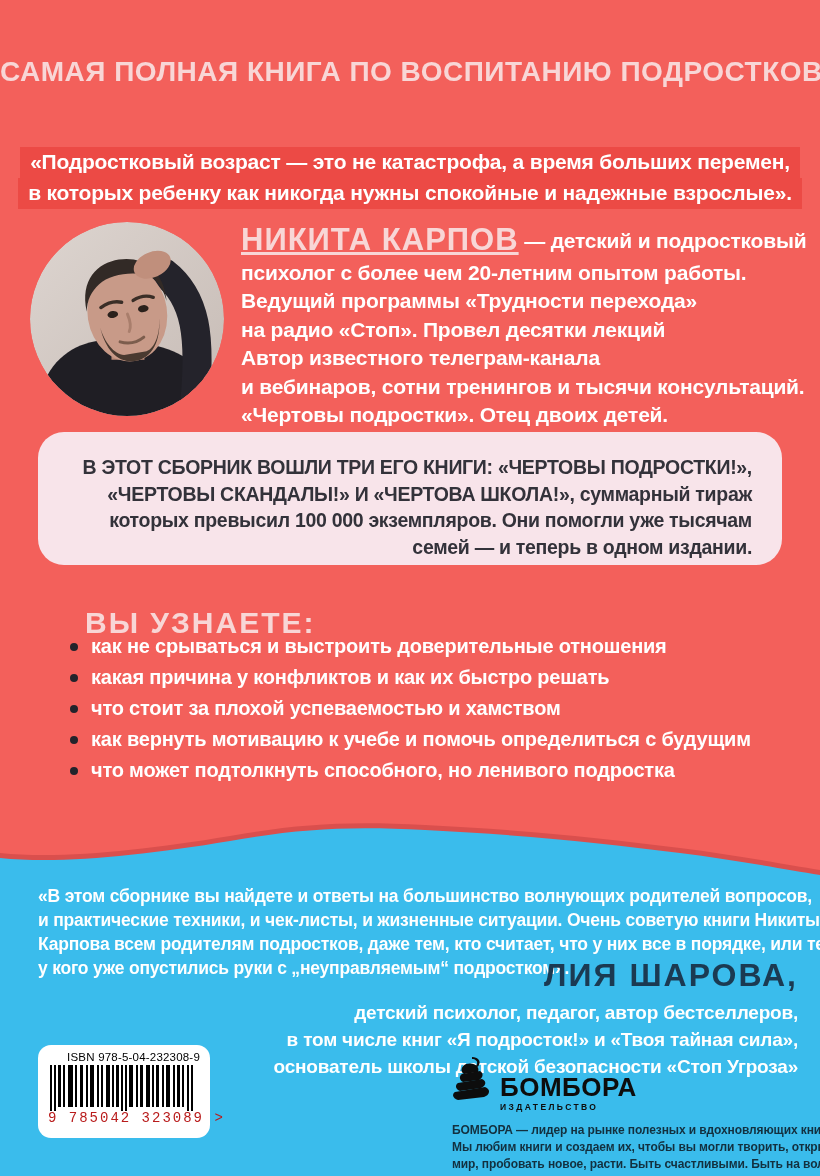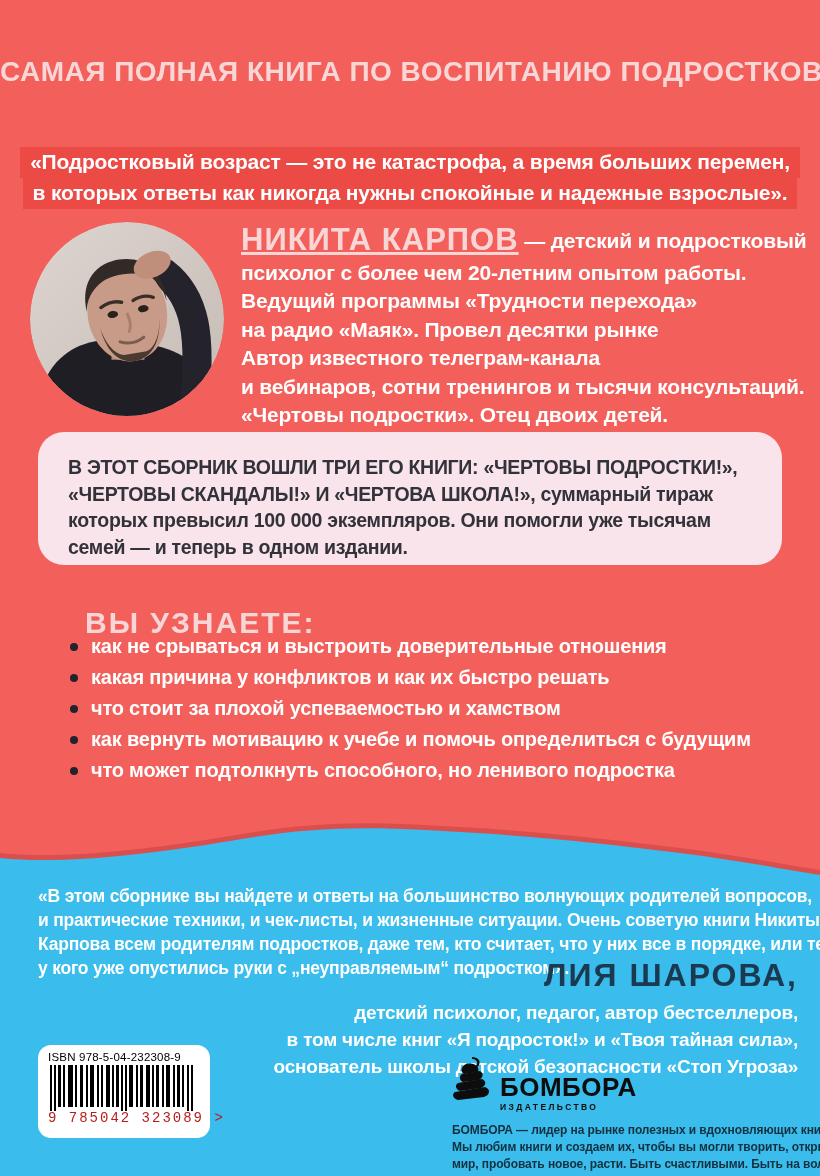--- a/index.html
+++ b/index.html
@@ -29,21 +29,21 @@
   .bio-name { color:#f8d6d6; font-weight:bold; font-size:31px; letter-spacing:1px; vertical-align:-2px;text-decoration:underline; }
   .bio-line1-rest { font-size:21px; font-weight:bold; }
   .bio-line { font-size:21px; font-weight:bold; line-height:28.5px; white-space:nowrap; letter-spacing:-.2px; }
   .bio-line1 { margin-bottom:3px; }
   
   .comp-box {
     position:absolute; left:38px; top:432px; width:744px; height:133px;
     background:#f8e4ea; border-radius:26px; padding:22px 30px;
     color:#33323a; font-weight:bold; font-size:19.5px; line-height:26.5px;
   }
-  .comp-box div { white-space:nowrap; letter-spacing:-.3px; }
+  .comp-box div { white-space:nowrap; letter-spacing:-.3px;text-align:right; }
   
   .learn-head {
     position:absolute; left:85px; top:590px; color:#f8d6d6;
     font-weight:bold; font-size:30px; letter-spacing:2px;margin-top:16px;
   }
   .learn-list { position:absolute; left:70px; top:631px; width:700px; }
   .learn-item { display:flex; align-items:center; height:31px; color:#ffffff;
     font-size:20px; font-weight:bold; letter-spacing:-.2px; white-space:nowrap; }
   .dot { width:8px; height:8px; border-radius:50%; background:#23232b; margin-right:13px; flex:0 0 auto; }
   
@@ -52,21 +52,21 @@
   .review { position:absolute; left:38px; top:884px; width:760px; color:#ffffff;
     font-weight:bold; font-size:17.5px; line-height:24px; }
   .review div { white-space:nowrap; letter-spacing:-.2px; }
   .reviewer-name { position:absolute; right:22px; top:957px; color:#1b3a52;
     font-weight:bold; font-size:32px; letter-spacing:2px; white-space:nowrap; }
   .reviewer-title { position:absolute; right:22px; top:999px; text-align:right;
     color:#ffffff; font-weight:bold; font-size:19px; line-height:27px; }
   .reviewer-title div { white-space:nowrap; letter-spacing:-.2px; }
   
   .isbn-box { position:absolute; left:38px; top:1045px; width:172px; height:93px;
-    background:#ffffff; border-radius:13px; padding:6px 10px 8px; text-align:left; }
+    background:#ffffff; border-radius:13px; padding:6px 10px 8px; text-align:right; }
   .isbn-label { color:#000000; font-size:11.5px; letter-spacing:.2px; white-space:nowrap; }
   .barcode { display:block; margin:2px auto 0; }
   .barcode-digits { color:#b91c1c; font-size:14px; letter-spacing:2px; white-space:nowrap;
     font-family:"Liberation Mono", monospace; margin-top:-1px; }
   .publisher { position:absolute; left:452px; top:1056px; width:350px; }
   .pub-row { display:flex; align-items:flex-start; }
   .pub-logo { width:42px; height:44px; flex:0 0 auto; margin-right:6px; }
   .pub-name { color:#0d0d0d; font-weight:bold; font-size:26px; letter-spacing:.5px; line-height:30px; margin-top:16px; }
   .pub-sub { color:#0d0d0d; font-weight:bold; font-size:8.5px; letter-spacing:2.4px; }
   .pub-about { margin-top:10px; color:#13303f; font-weight:bold; font-size:12px; line-height:17px; }
@@ -76,21 +76,21 @@
 <body>
 
 <div class="page">
 
   <div class="title">
     <div>САМАЯ ПОЛНАЯ КНИГА ПО ВОСПИТАНИЮ ПОДРОСТКОВ,</div>
   </div>
 
   <div class="lead-quote">
     <div class="hl-line">«Подростковый возраст — это не катастрофа, а время больших перемен,</div>
-    <div class="hl-line">в которых ответы как никогда нужны спокойные и надежные взрослые».</div>
+    <div class="hl-line">в которых ребенку как никогда нужны спокойные и надежные взрослые».</div>
   </div>
 
   <div class="photo-wrap">
     <svg width="194" height="194" viewBox="0 0 200 200">
       <defs>
         <clipPath id="pc">
             <circle cx="100" cy="100" r="100"></circle>
           </clipPath>
         <linearGradient id="bgGrad" x1="0" y1="0" x2="1" y2="1">
           <stop offset="0" stop-color="#ddd5d0"></stop>
@@ -127,21 +127,21 @@
       </g>
     </svg>
   </div>
 
   <div class="bio">
     <div class="bio-line bio-line1">
       <span class="bio-name">НИКИТА КАРПОВ</span><span class="bio-line1-rest"> — детский и подростковый</span>
     </div>
     <div class="bio-line">психолог с более чем 20-летним опытом работы.</div>
     <div class="bio-line">Ведущий программы «Трудности перехода»</div>
-    <div class="bio-line">на радио «Маяк». Провел десятки рынке</div>
+    <div class="bio-line">на радио «Стоп». Провел десятки лекций</div>
     <div class="bio-line">Автор известного телеграм-канала</div>
     <div class="bio-line">и вебинаров, сотни тренингов и тысячи консультаций.</div>
     <div class="bio-line">«Чертовы подростки». Отец двоих детей.</div>
   </div>
 
   <div class="comp-box">
     <div>В ЭТОТ СБОРНИК ВОШЛИ ТРИ ЕГО КНИГИ: «ЧЕРТОВЫ ПОДРОСТКИ!»,</div>
     <div>«ЧЕРТОВЫ СКАНДАЛЫ!» И «ЧЕРТОВА ШКОЛА!», суммарный тираж</div>
     <div>которых превысил 100 000 экземпляров. Они помогли уже тысячам</div>
     <div>семей — и теперь в одном издании.</div>

